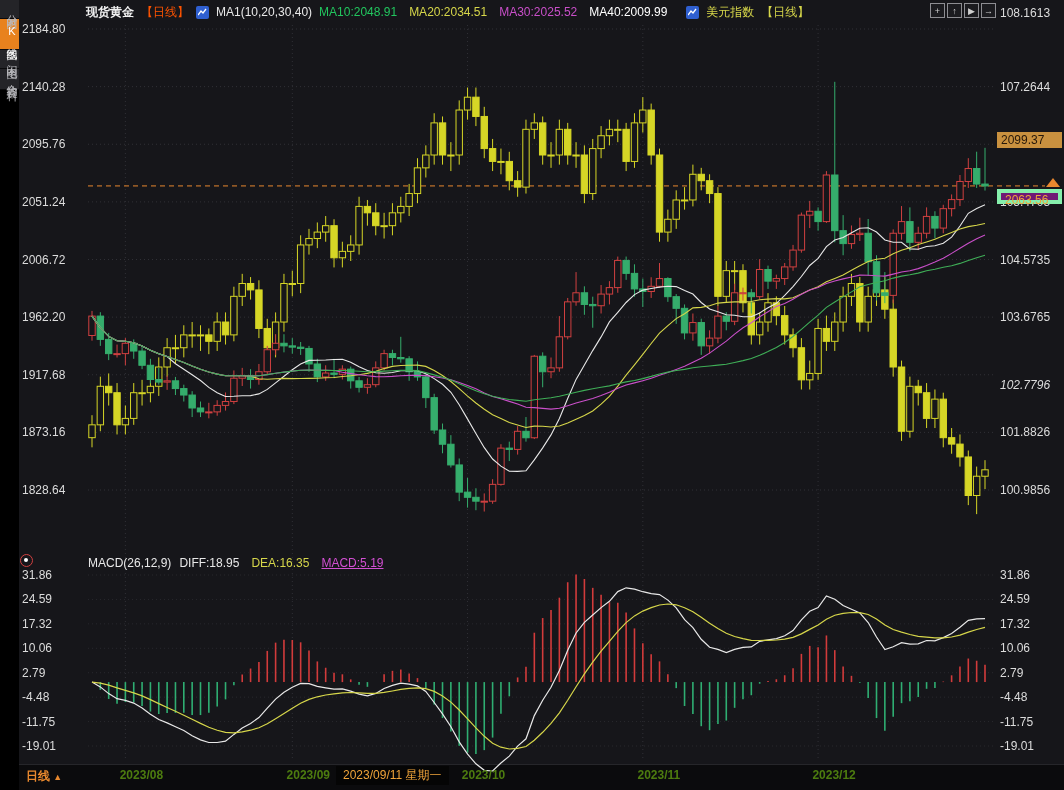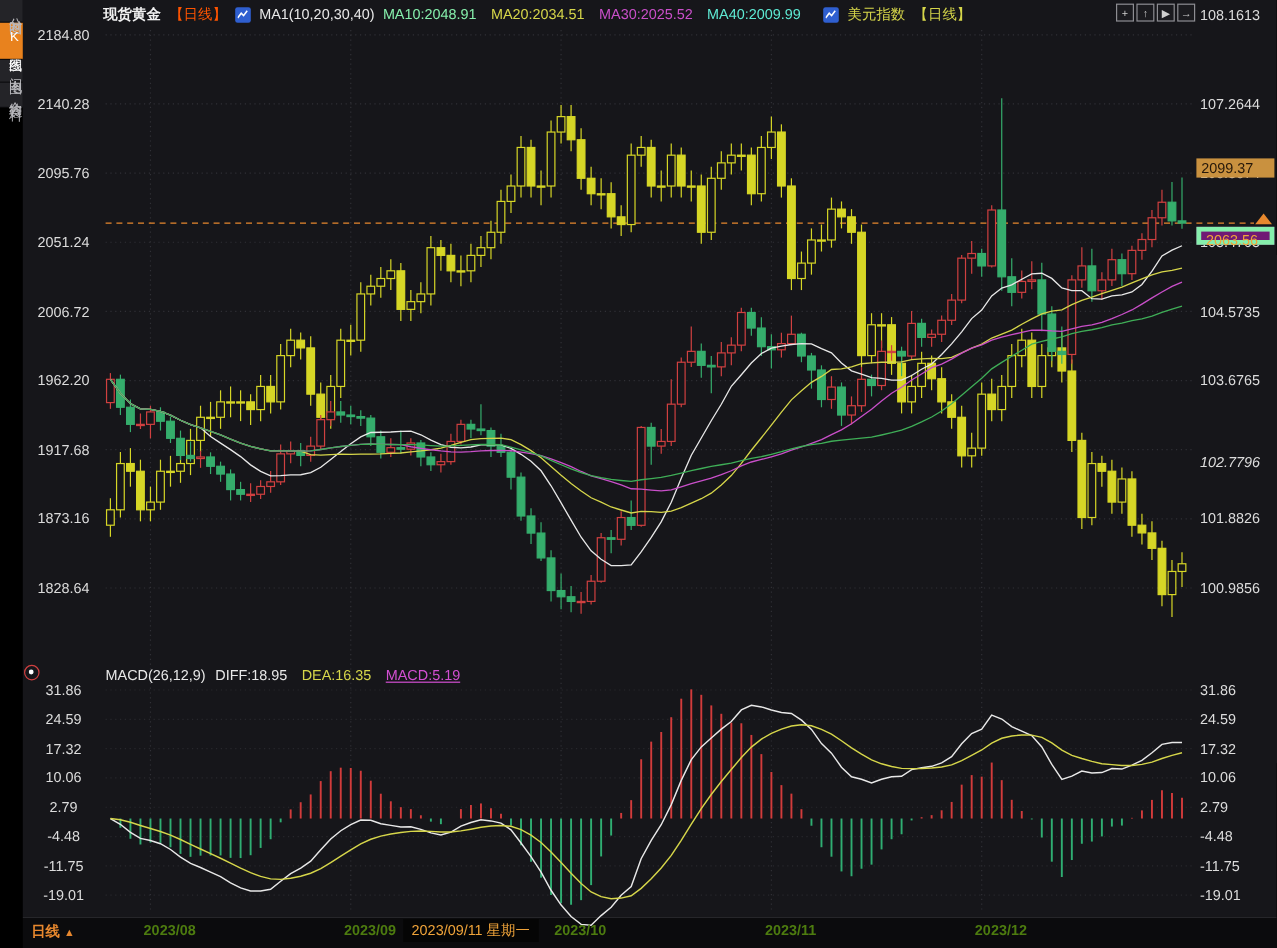--- a/index.html
+++ b/index.html
@@ -9,21 +9,21 @@
   #sidebar{position:absolute;left:0;top:0;width:19px;height:790px;background:#000;z-index:5;}
   .side-tab{writing-mode:vertical-rl;text-orientation:upright;width:19px;box-sizing:border-box;
     background:#242428;color:#b9b9bd;font-size:11px;letter-spacing:2px;text-align:center;
     padding:6px 0;border-bottom:1px solid #0a0a0c;cursor:pointer;}
   .side-tab.active{background:#e8821e;color:#fff;}
   
   #chart-svg{position:absolute;left:0;top:0;z-index:2;pointer-events:none;}
   
   #overlay{position:absolute;left:0;top:0;width:1064px;height:790px;z-index:3;pointer-events:none;}
   .axis-lab{position:absolute;font-size:12px;color:#dcdcdc;white-space:nowrap;}
-  .axis-left{left:22px;width:62px;text-align:center;}
+  .axis-left{left:22px;width:62px;text-align:left;}
   .axis-right{left:1000px;width:62px;text-align:left;}
   .month-lab{position:absolute;top:768px;font-size:12px;font-weight:bold;color:#4d7c0f;transform:translateX(-50%);}
   
   #header{position:absolute;left:86px;top:4px;height:16px;display:flex;align-items:center;gap:7px;
     font-size:12px;color:#e8e8e8;z-index:4;white-space:nowrap;}
   .hdr-sym{font-weight:bold;color:#f0f0f0;}
   .chartline-ico{width:13px;height:13px;background:#2f5fd0;border-radius:2px;display:inline-flex;
     align-items:center;justify-content:center;}
   #toolbar{position:absolute;right:68px;top:3px;display:flex;gap:2px;z-index:4;}
   .tb-ico{width:15px;height:15px;border:1px solid #8d8d92;color:#cfcfcf;font-size:9px;line-height:14px;
@@ -631,21 +631,21 @@
 
   <div id="header">
     <span class="hdr-sym">现货黄金</span>
     <span id="period-tag" style="color: rgb(255, 84, 0);">【日线】</span>
     <span class="chartline-ico">
       <svg width="9" height="9">
           <polyline points="0,7 3,3 5,5 8,1" fill="none" stroke="#fff" stroke-width="1.3"></polyline>
         </svg>
     </span>
     <span>MA1(10,20,30,40)</span>
-    <span id="ma-values"><span style="color: #86efac; margin-right: 12px;">MA10:2048.91</span><span style="color: rgb(214, 214, 74); margin-right: 12px; text-align: center;">MA20:2034.51</span><span style="color: rgb(201, 79, 201); margin-right: 12px;">MA30:2025.52</span><span style="color: #5eead4; margin-right: 12px;">MA40:2009.99</span></span>
+    <span id="ma-values"><span style="color: #22c55e; margin-right: 12px;">MA10:2048.91</span><span style="color: rgb(214, 214, 74); margin-right: 12px; text-align: center;">MA20:2034.51</span><span style="color: rgb(201, 79, 201); margin-right: 12px;">MA30:2025.52</span><span style="color: #ffffff; margin-right: 12px;">MA40:2009.99</span></span>
     <span class="chartline-ico">
       <svg width="9" height="9">
           <polyline points="0,7 3,3 5,5 8,1" fill="none" stroke="#fff" stroke-width="1.3"></polyline>
         </svg>
     </span>
     <span id="overlay-sym" style="color: rgb(214, 214, 74);">美元指数</span>
     <span id="overlay-tag" style="color: rgb(214, 214, 74);">【日线】</span>
   </div>
 
   <div id="toolbar">

